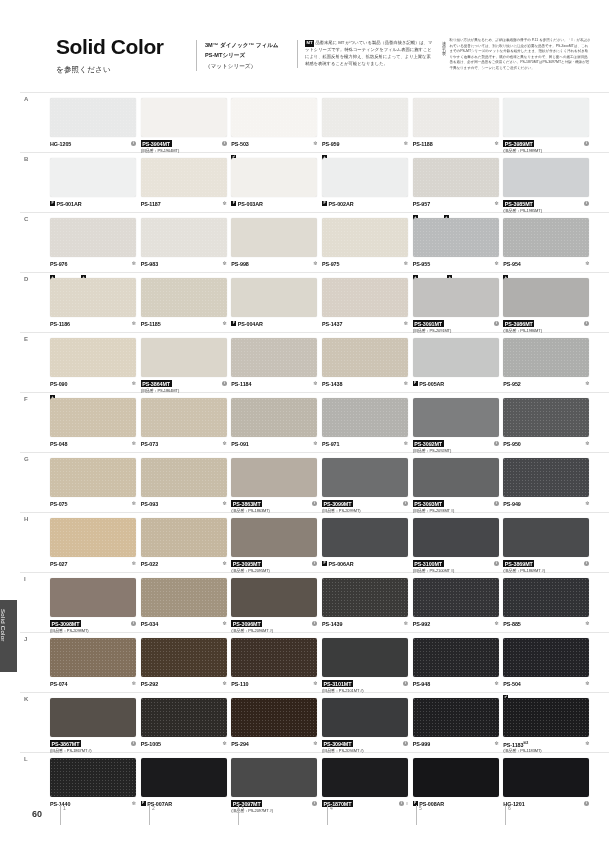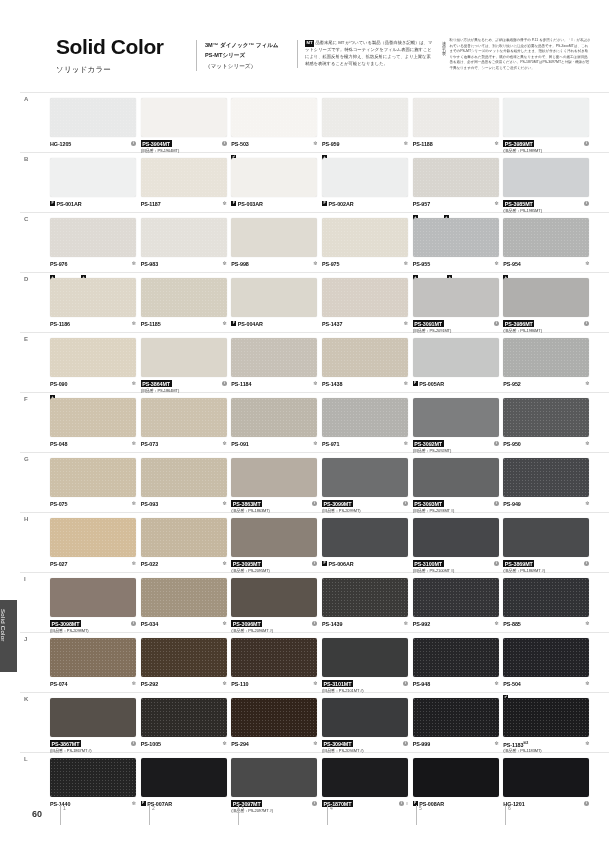--- a/index.html
+++ b/index.html
@@ -274,21 +274,21 @@
     font-size: 5px;
     color: #888;
   }
 </style>
 </head>
 <body>
 
 <div class="header">
   <div class="title-block">
     <div class="title-main">Solid Color</div>
-    <div class="title-sub">ソリッドカラー</div>
+    <div class="title-sub">を参照ください</div>
   </div>
   <div class="series-block">
     <div>3M™ ダイノック™ フィルム</div>
     <div>PS-MTシリーズ</div>
     <div class="paren">（マットシリーズ）</div>
   </div>
   <div class="note-block">
     <span class="mt-chip">MT</span>
     <span>品番末尾に MT がついている製品（品番白抜き記載）は、マットシリーズです。特殊コーティングをフィルム表面に施すことにより、鏡面反射を極力抑え、拡散反射によって、より上質な素材感を表現することが可能となりました。</span>
   </div>

